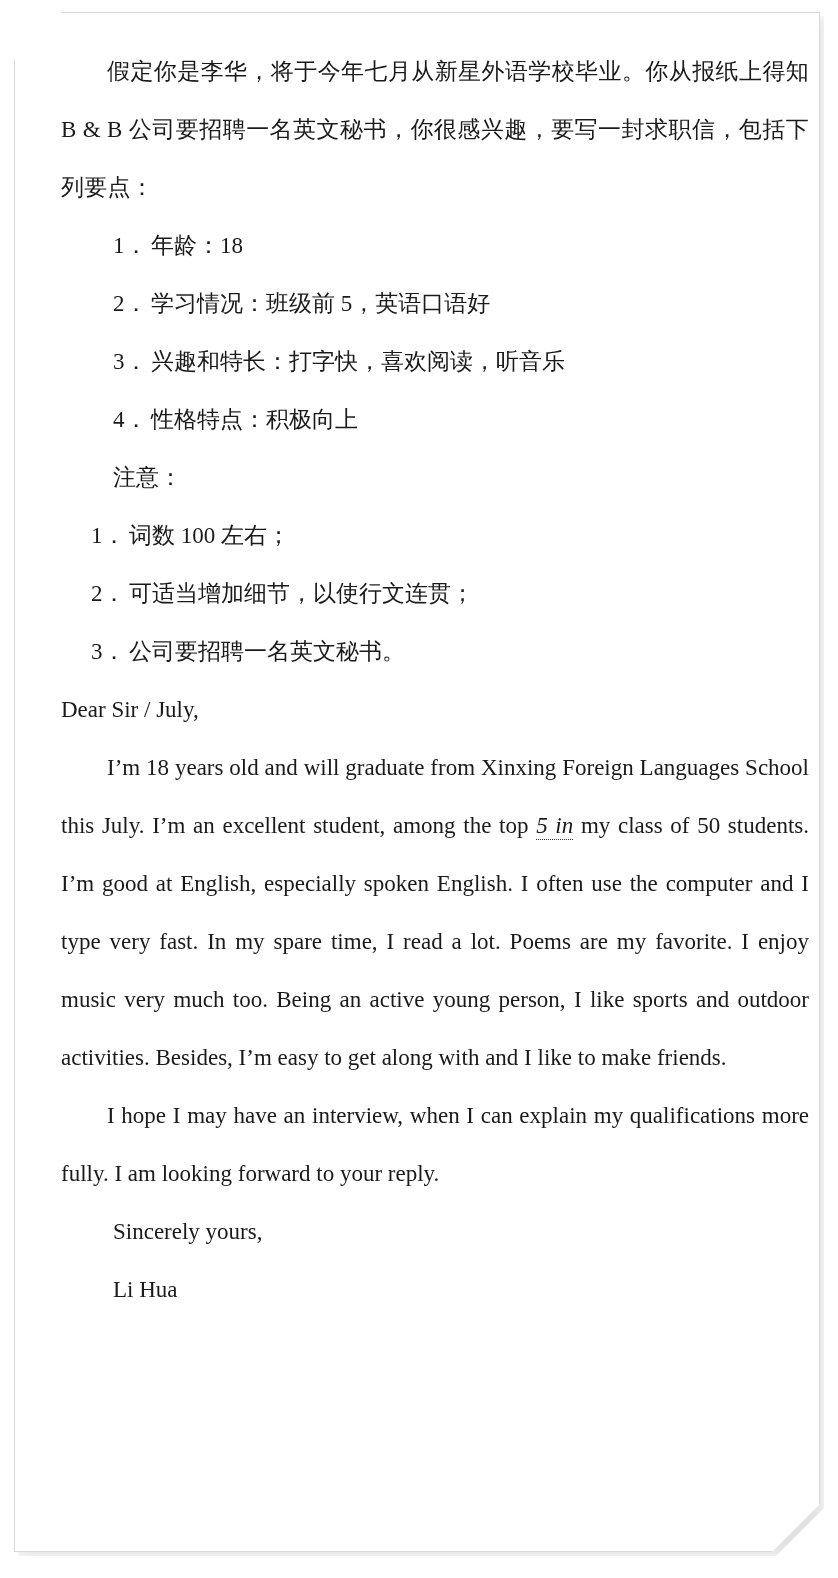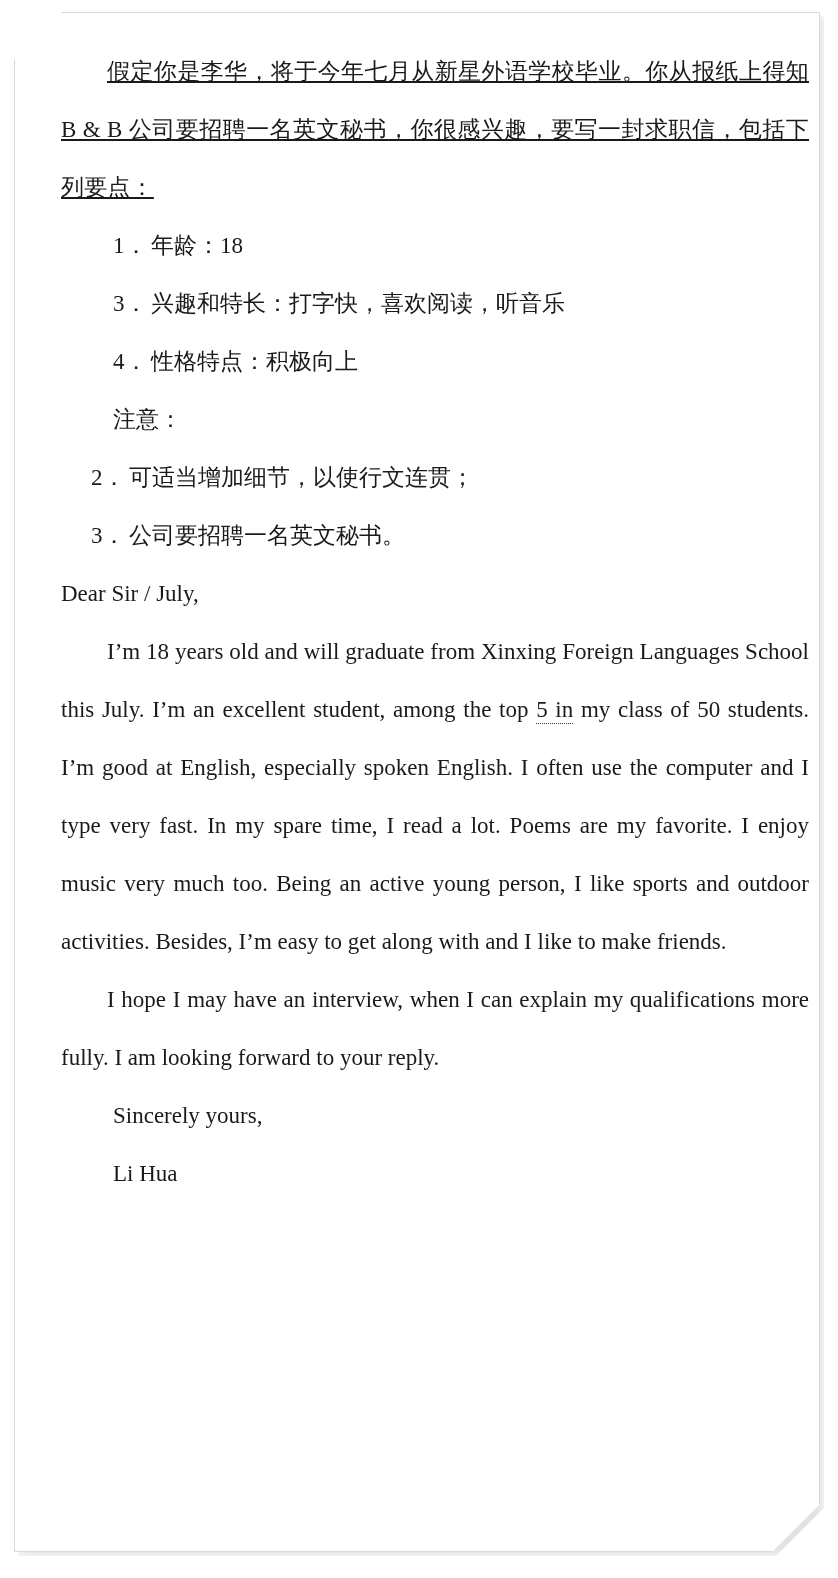--- a/index.html
+++ b/index.html
@@ -95,21 +95,20 @@
 
   .para {
     margin: 0;
     text-align: justify;
     text-justify: inter-word;
     text-align-last: left;
   }
   .para-cn {
     text-indent: 2em;
     letter-spacing: .2px;
-    text-decoration: underline;
   }
   .para-en {
     text-indent: 2em;
   }
 
   
   .list-req {
     margin: 0;
     padding: 0 0 0 52px;
     list-style: none;
@@ -146,20 +145,21 @@
   .closing,
   .signature {
     margin: 0;
     padding-left: 52px;
   }
 
   
   .dotted-underline {
     border-bottom: 1px dotted #333;
     padding-bottom: 1px;
+    font-style: italic;
   }
 </style>
 </head>
 <body>
 
 <div id="page-shadow"></div>
 
 <div id="page-sheet">
 
   <div class="fold" id="fold-tl"></div>
@@ -167,30 +167,36 @@
 
   <div id="content">
 
     <p class="para para-cn">假定你是李华，将于今年七月从新星外语学校毕业。你从报纸上得知 B &amp; B 公司要招聘一名英文秘书，你很感兴趣，要写一封求职信，包括下列要点：</p>
 
     <ul class="list-req">
       <li>
         <span class="num">1．</span><span>年龄：18</span>
       </li>
       <li>
+        <span class="num">2．</span><span>学习情况：班级前 5，英语口语好</span>
+      </li>
+      <li>
         <span class="num">3．</span><span>兴趣和特长：打字快，喜欢阅读，听音乐</span>
       </li>
       <li>
         <span class="num">4．</span><span>性格特点：积极向上</span>
       </li>
     </ul>
 
     <p class="notice-head">注意：</p>
 
     <ul class="list-note">
+      <li>
+        <span class="num">1．</span><span>词数 100 左右；</span>
+      </li>
       <li>
         <span class="num">2．</span><span>可适当增加细节，以使行文连贯；</span>
       </li>
       <li>
         <span class="num">3．</span><span>公司要招聘一名英文秘书。</span>
       </li>
     </ul>
 
     <p class="salutation">Dear Sir / July,</p>
 

